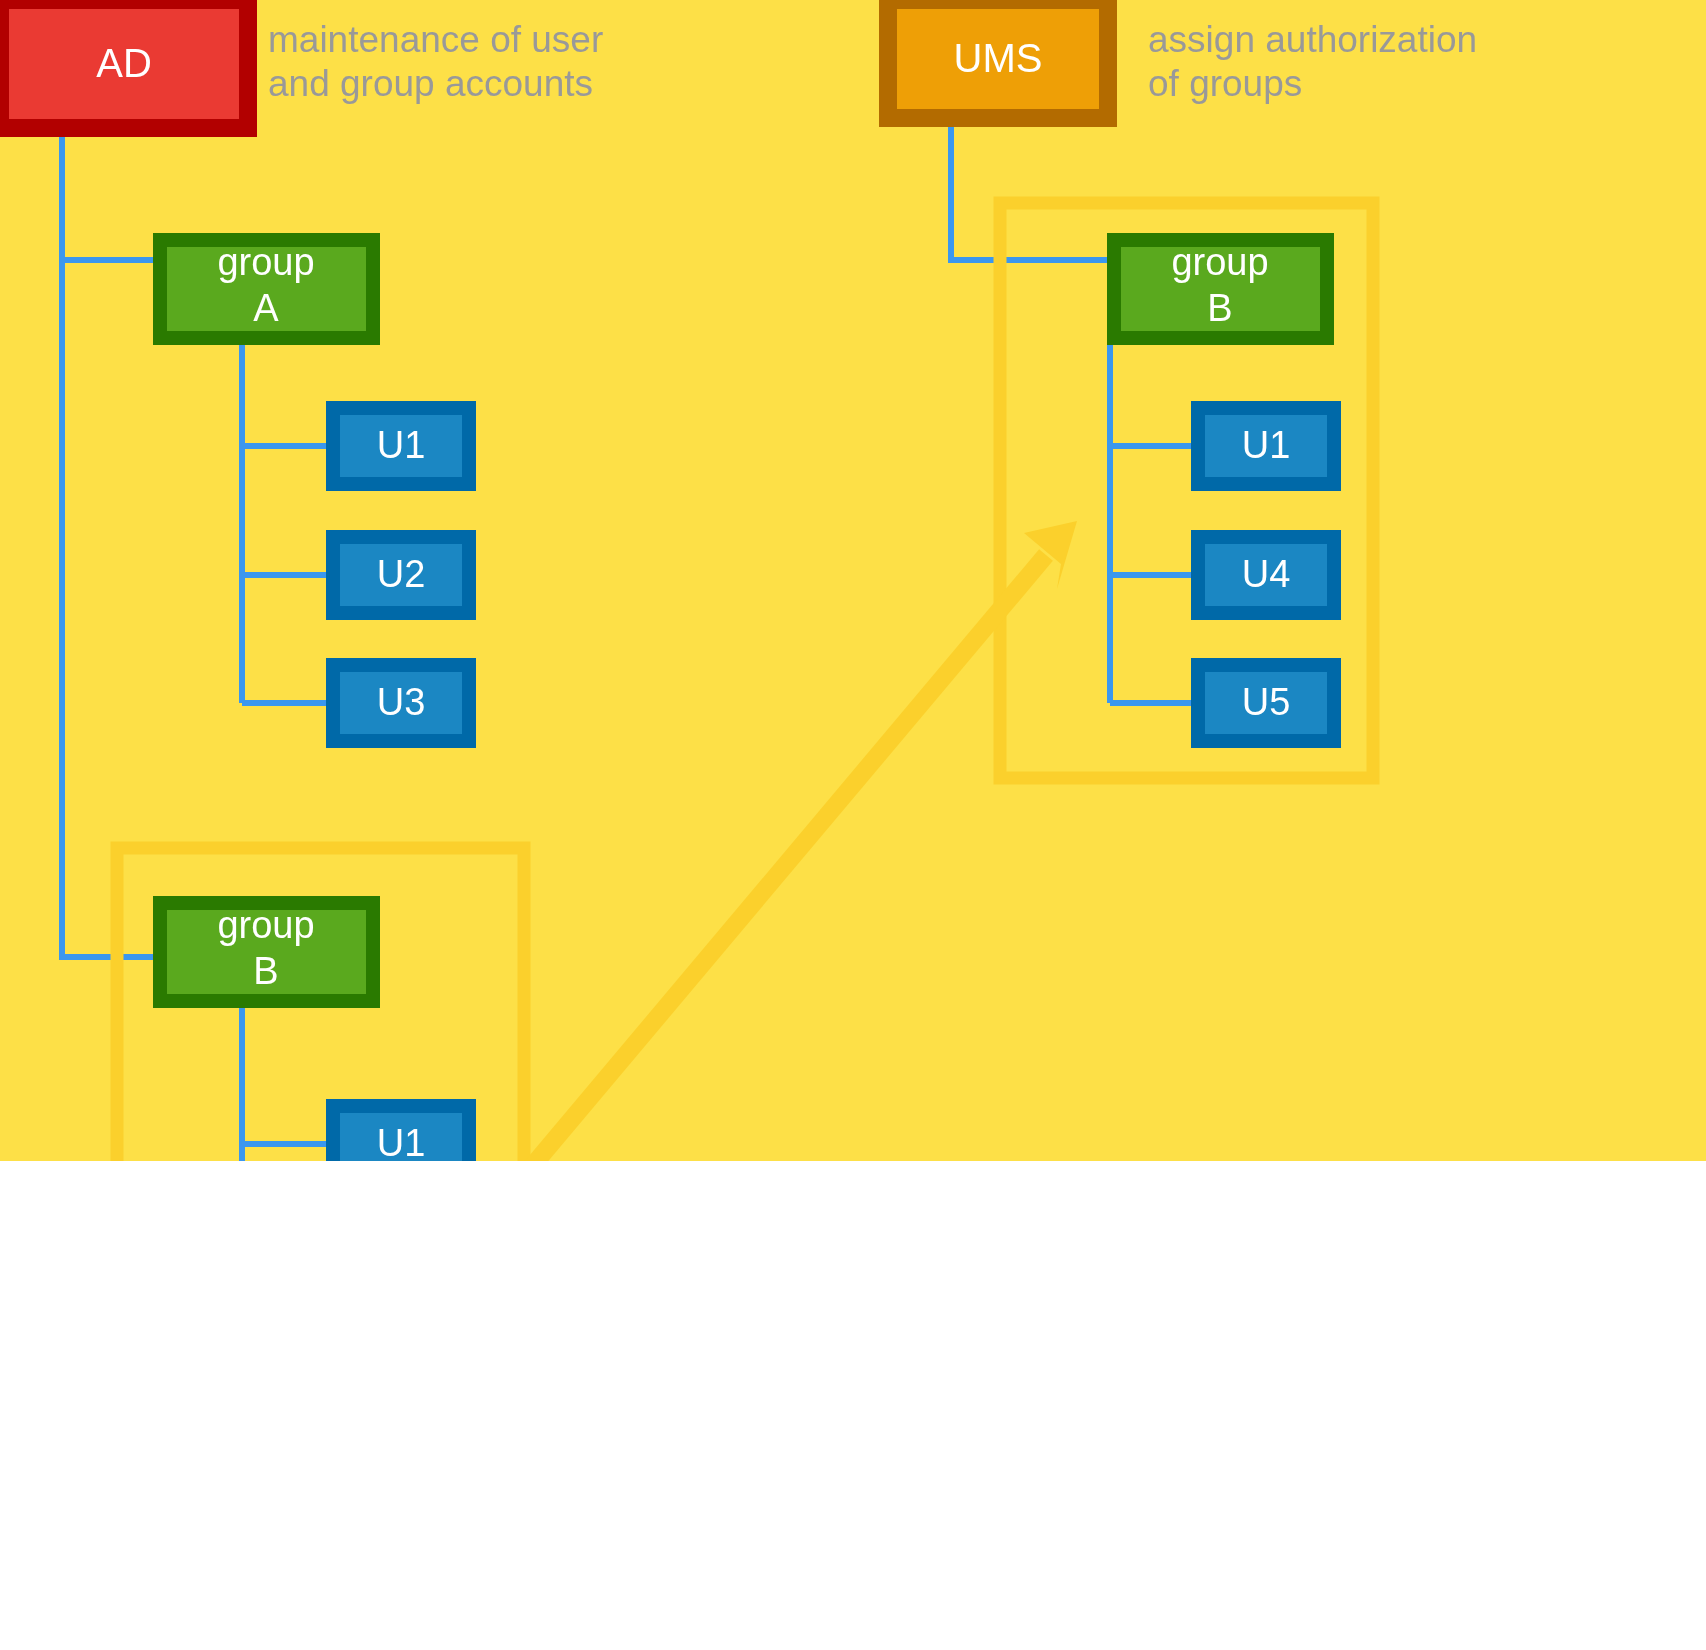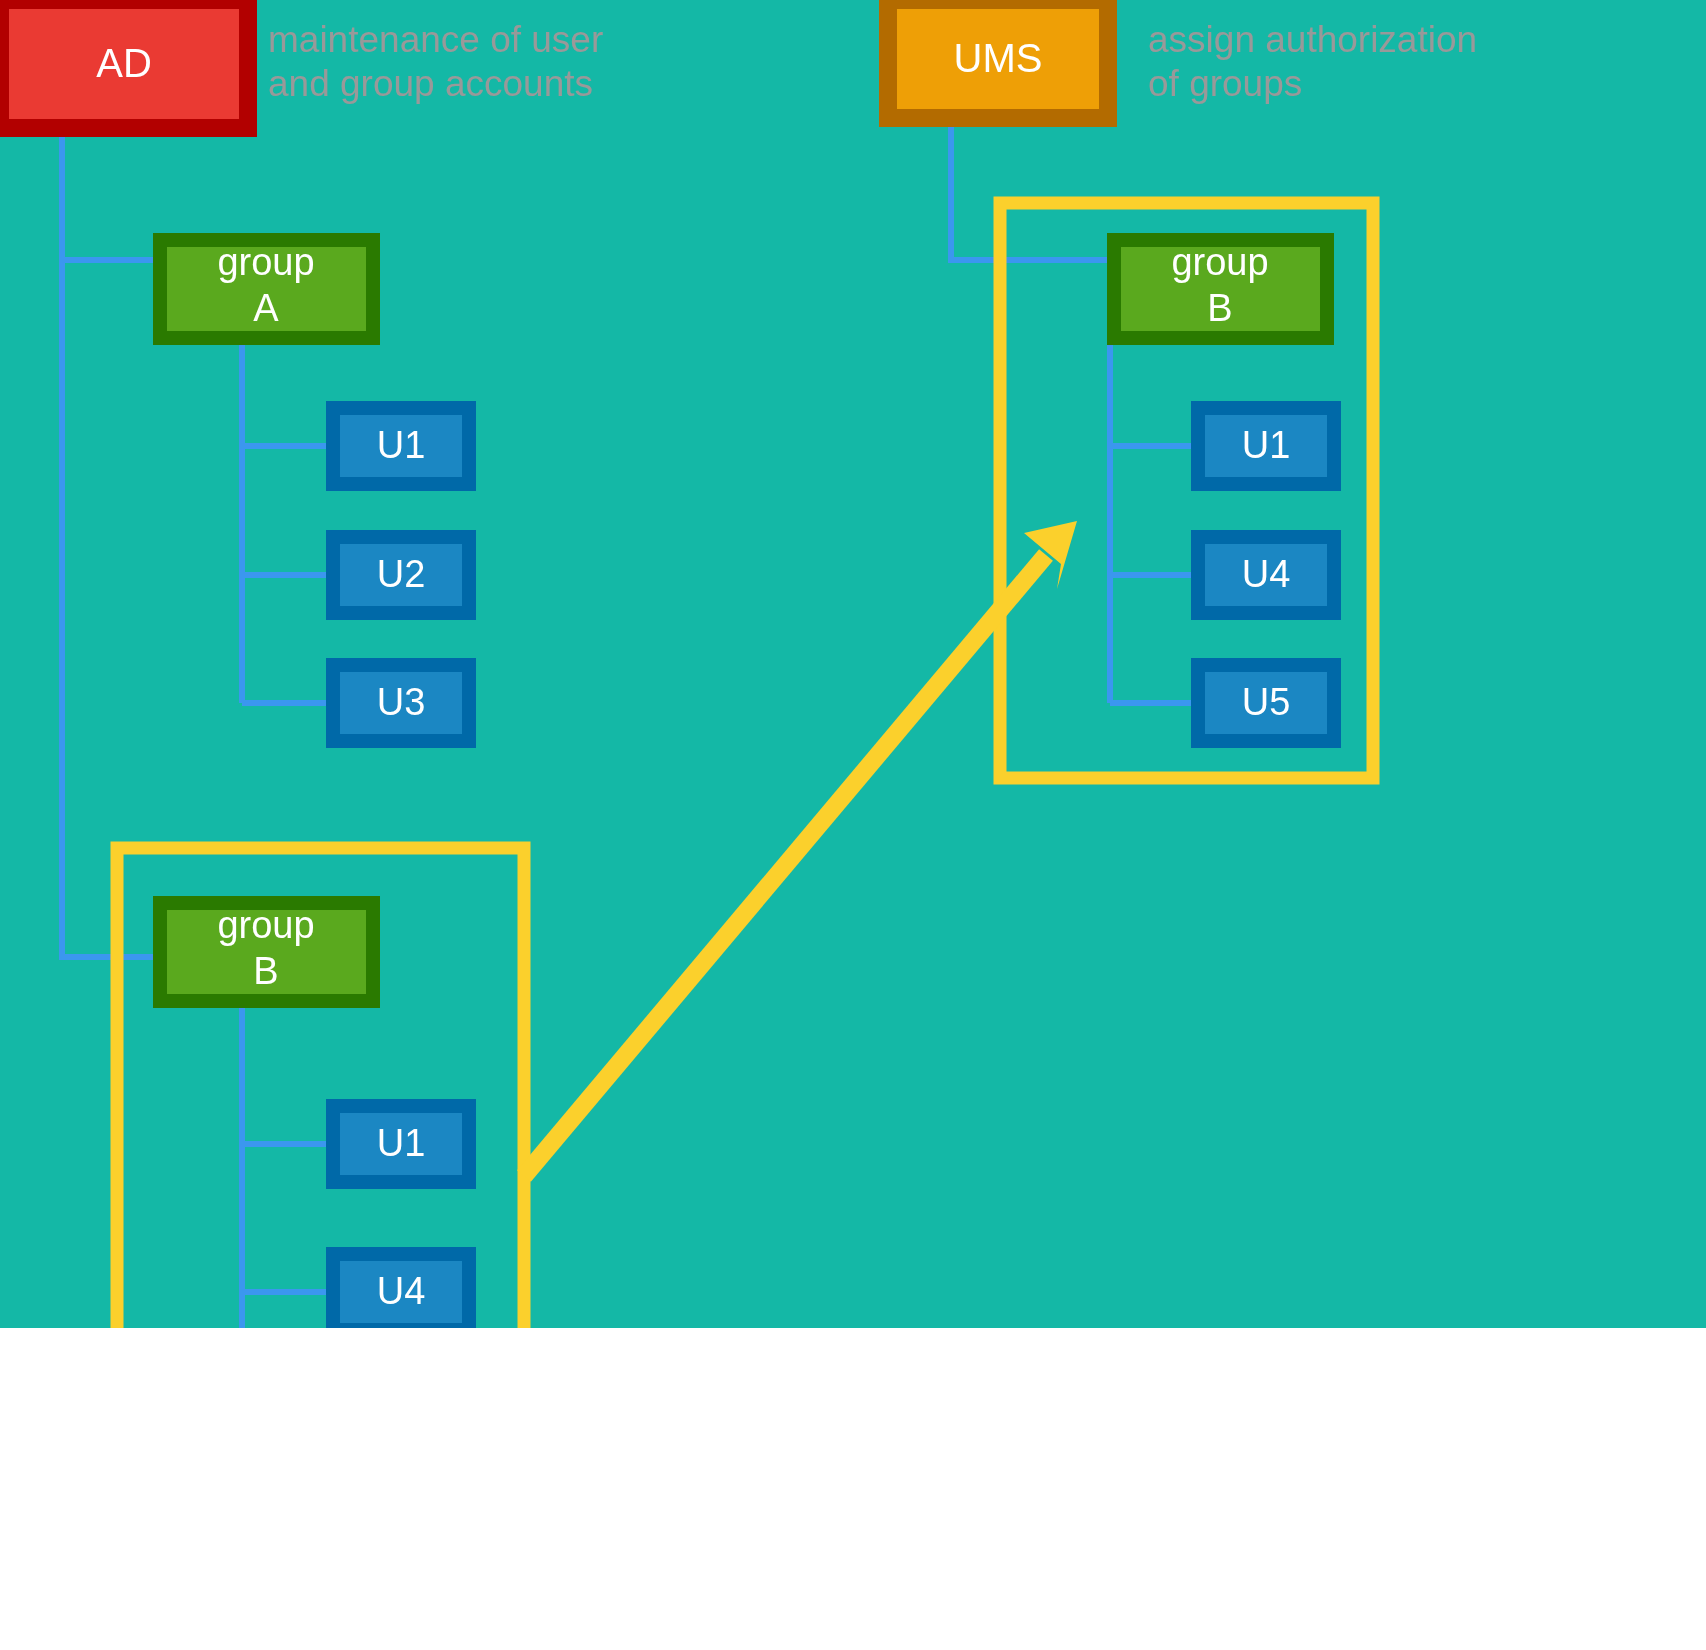--- a/index.html
+++ b/index.html
@@ -6,22 +6,22 @@
     margin: 0;
     padding: 0;
     background: #ffffff;
   }
   body {
     font-family: "Liberation Sans", sans-serif;
   }
   #stage {
     position: relative;
     width: 1706px;
-    height: 1328px;
-    background: #14b8a6;
+    height: 1161px;
+    background: #fde047;
     overflow: hidden;
   }
   #diagram {
     position: absolute;
     top: 0;
     left: 0;
     width: 1706px;
     height: 1650px;
   }
   .node-label {

